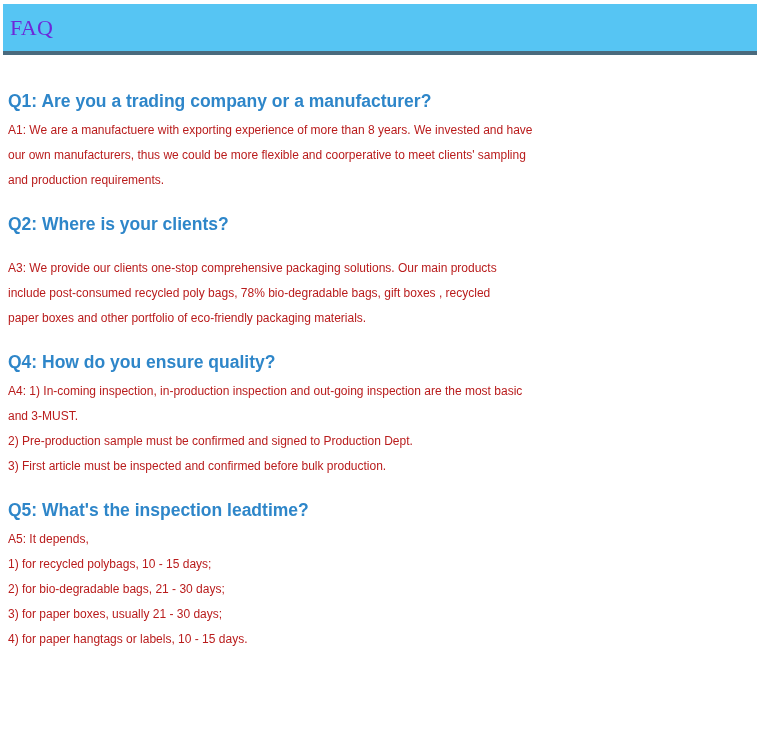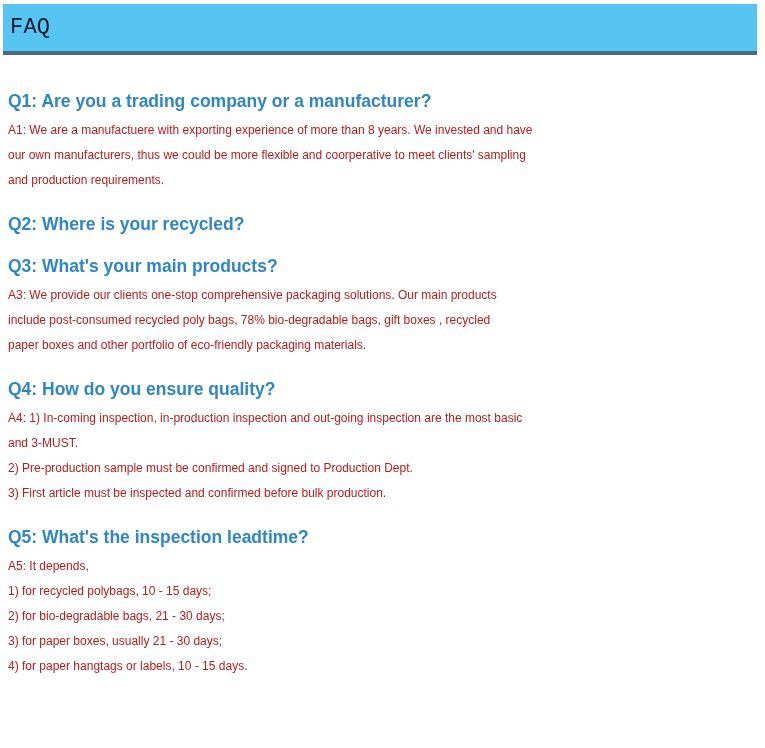--- a/index.html
+++ b/index.html
@@ -22,23 +22,23 @@
     background: #56c5f3;
     border-bottom: 4px solid #4a6a7d;
     display: flex;
     align-items: center;
     padding-left: 7px;
     box-sizing: content-box;
   }
   .faq-header-title {
     font-size: 22px;
     font-weight: 400;
-    color: #0f172a;
+    color: #6d28d9;
     letter-spacing: 0.2px;
-    font-family: Liberation Mono, monospace;
+    font-family: Liberation Serif, serif;
     font-stretch: condensed;
   }
   .faq-main {
     padding: 0 10px 0 8px;
     margin-top: 36px;
   }
   .faq-item {
     margin-top: 21px;
   }
   .faq-question {
@@ -69,25 +69,24 @@
   <div class="faq-main">
 
     <section class="faq-item">
       <h2 class="faq-question">Q1: Are you a trading company or a manufacturer?</h2>
       <p class="faq-answer">A1: We are a manufactuere with exporting experience of more than 8 years. We invested and have
 our own manufacturers, thus we could be more flexible and coorperative to meet clients' sampling
 and production requirements.</p>
     </section>
 
     <section class="faq-item">
-      <h2 class="faq-question">Q2: Where is your recycled?</h2>
+      <h2 class="faq-question">Q2: Where is your clients?</h2>
     </section>
 
     <section class="faq-item">
-      <h2 class="faq-question">Q3: What's your main products?</h2>
       <p class="faq-answer">A3: We provide our clients one-stop comprehensive packaging solutions. Our main products
 include post-consumed recycled poly bags, 78% bio-degradable bags, gift boxes , recycled
 paper boxes and other portfolio of eco-friendly packaging materials.</p>
     </section>
 
     <section class="faq-item">
       <h2 class="faq-question">Q4: How do you ensure quality?</h2>
       <p class="faq-answer">A4: 1) In-coming inspection, in-production inspection and out-going inspection are the most basic
 and 3-MUST.
 2) Pre-production sample must be confirmed and signed to Production Dept.

